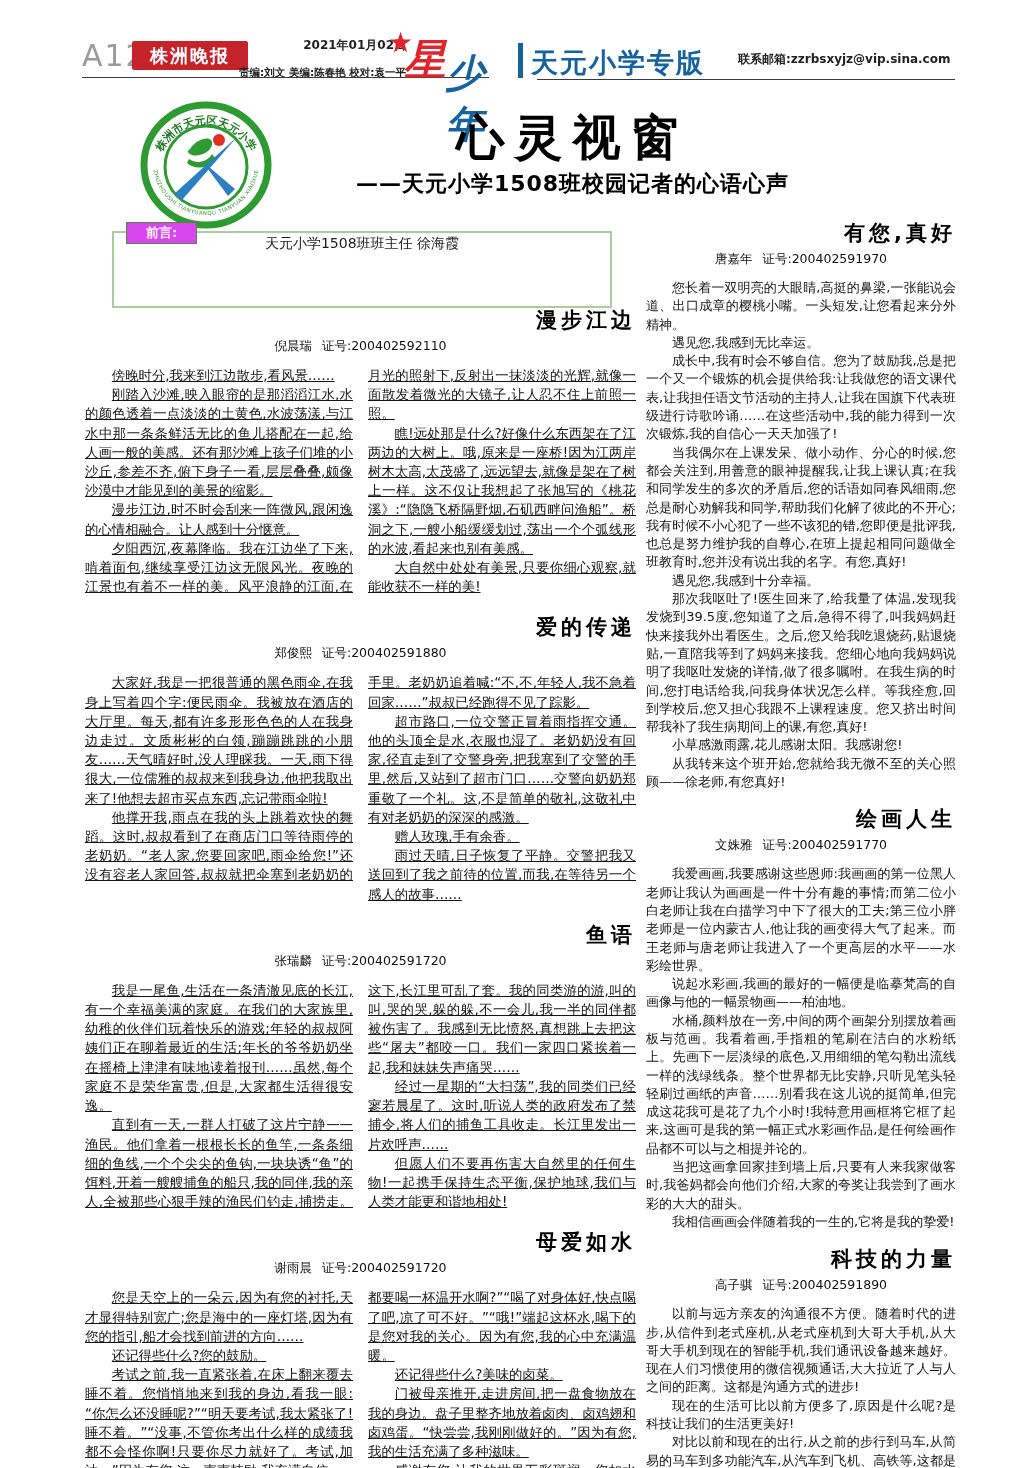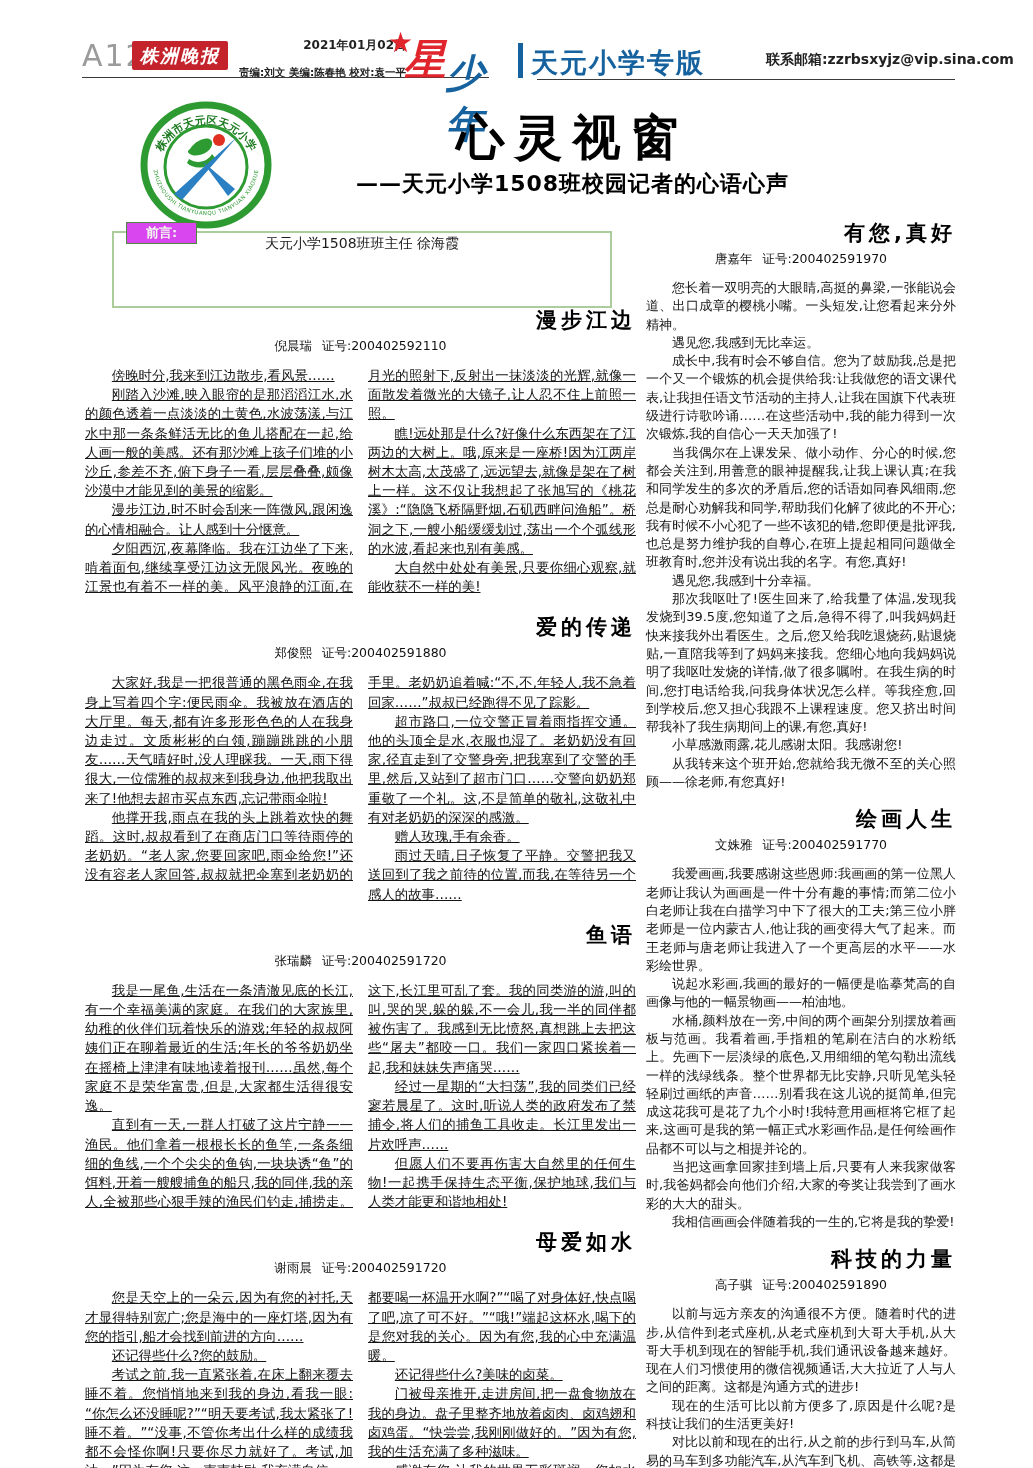--- a/index.html
+++ b/index.html
@@ -3,39 +3,39 @@
 <meta charset="utf-8">
 <style>
   * { box-sizing: border-box; margin: 0; padding: 0; }
   html,body { background:#e8e8e8; }
   body { font-family: "DejaVu Sans", sans-serif; }
   #page { position: relative; width: 1033px; height: 1468px; margin: 0 auto;
           background: #ffffff; overflow: hidden; color:#111; }
 
   
   .page-num { position:absolute; left:82px; top:38px; font-size:30px; color:#9b9b9b; letter-spacing:2px; }
-  .paper-logo { position:absolute; left:132px; top:41px; width:96px; height:29px;
+  .paper-logo { position:absolute; left:132px; top:41px; width:116px; height:29px;
                 background:#c5232b; color:#fff; font-weight:bold; font-size:18px;
-                text-align:center; line-height:29px; border-radius:2px; font-style:italic; letter-spacing:2px; }
+                text-align:center; line-height:29px; border-radius:2px; letter-spacing:2px; }
   .date-block { position:absolute; left:226px; top:37px; width:180px; text-align:right; color:#222; }
   .date-line { font-size:12px; font-weight:bold; }
   .editors-line { font-size:10.5px; font-weight:bold; margin-top:12px; }
   .rule-left  { position:absolute; left:82px;  top:77px; width:407px; height:1px; background:#3a3a3a; }
   .rule-right { position:absolute; left:537px; top:79px; width:418px; height:1px; background:#3a3a3a; }
 
   .star-logo { position:absolute; left:388px; top:32px; width:126px; height:64px; }
   .star-glyph { position:absolute; left:0px; top:-6px; color:#e0262c; font-size:28px; }
   .xing { position:absolute; left:16px; top:0px; font-size:42px; color:#e0262c;
           font-weight:bold; font-style:italic; }
   .shaonian { position:absolute; left:58px; top:16px; font-size:38px; color:#16629f;
               font-weight:bold; font-style:italic; letter-spacing:-2px; }
   .edition-bar { position:absolute; left:518px; top:43px; width:5px; height:35px; background:#16629f; }
   .edition-title { position:absolute; left:531px; top:45px; font-size:27px; font-weight:bold;
                    color:#16629f; letter-spacing:2px; }
-  .contact { position:absolute; left:766px; top:51px; font-size:14px; font-weight:bold; color:#222; }
+  .contact { position:absolute; left:738px; top:51px; font-size:12px; font-weight:bold; color:#222; }
 
   
   .emblem { position:absolute; left:140px; top:101px; width:132px; height:130px; }
   .main-title { position:absolute; left:300px; top:106px; width:545px; text-align:center;
                 font-size:48px; font-weight:900; letter-spacing:10px; color:#000; }
   .main-subtitle { position:absolute; left:300px; top:169px; width:545px; text-align:center;
                    font-size:22px; font-weight:bold; letter-spacing:1px; color:#000; }
 
   
   .preface { position:absolute; left:112px; top:231px; width:500px; height:77px;

